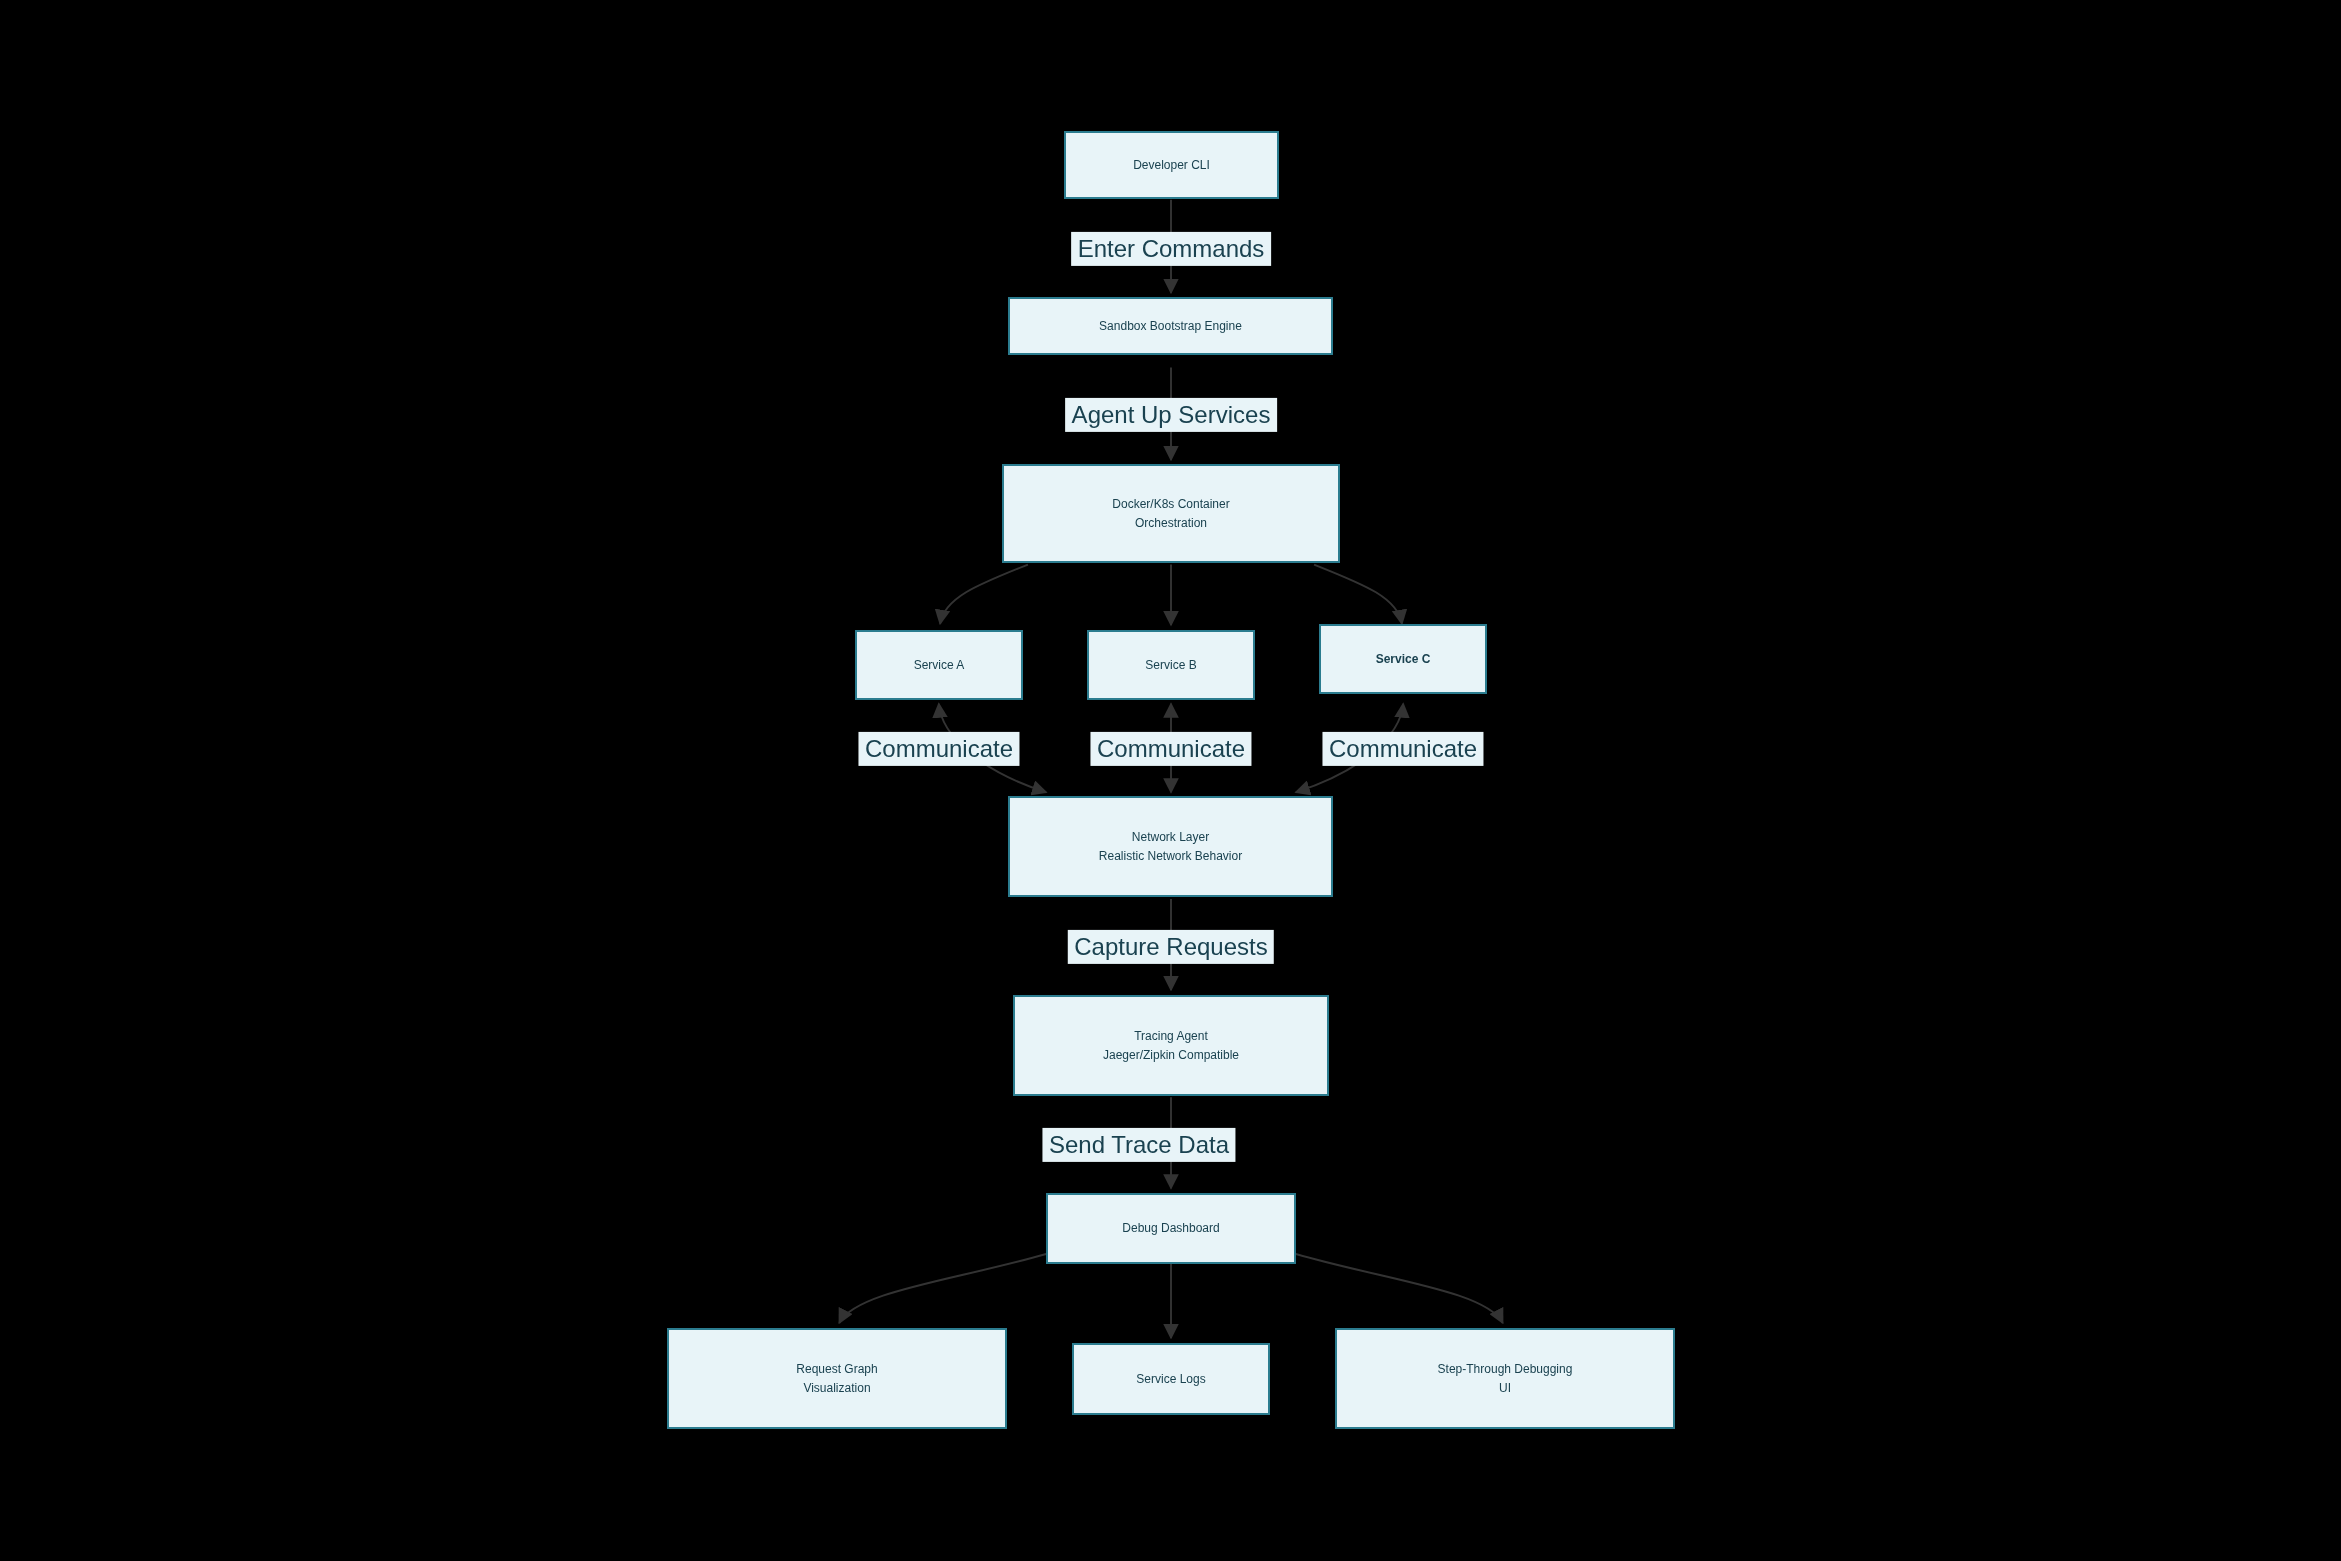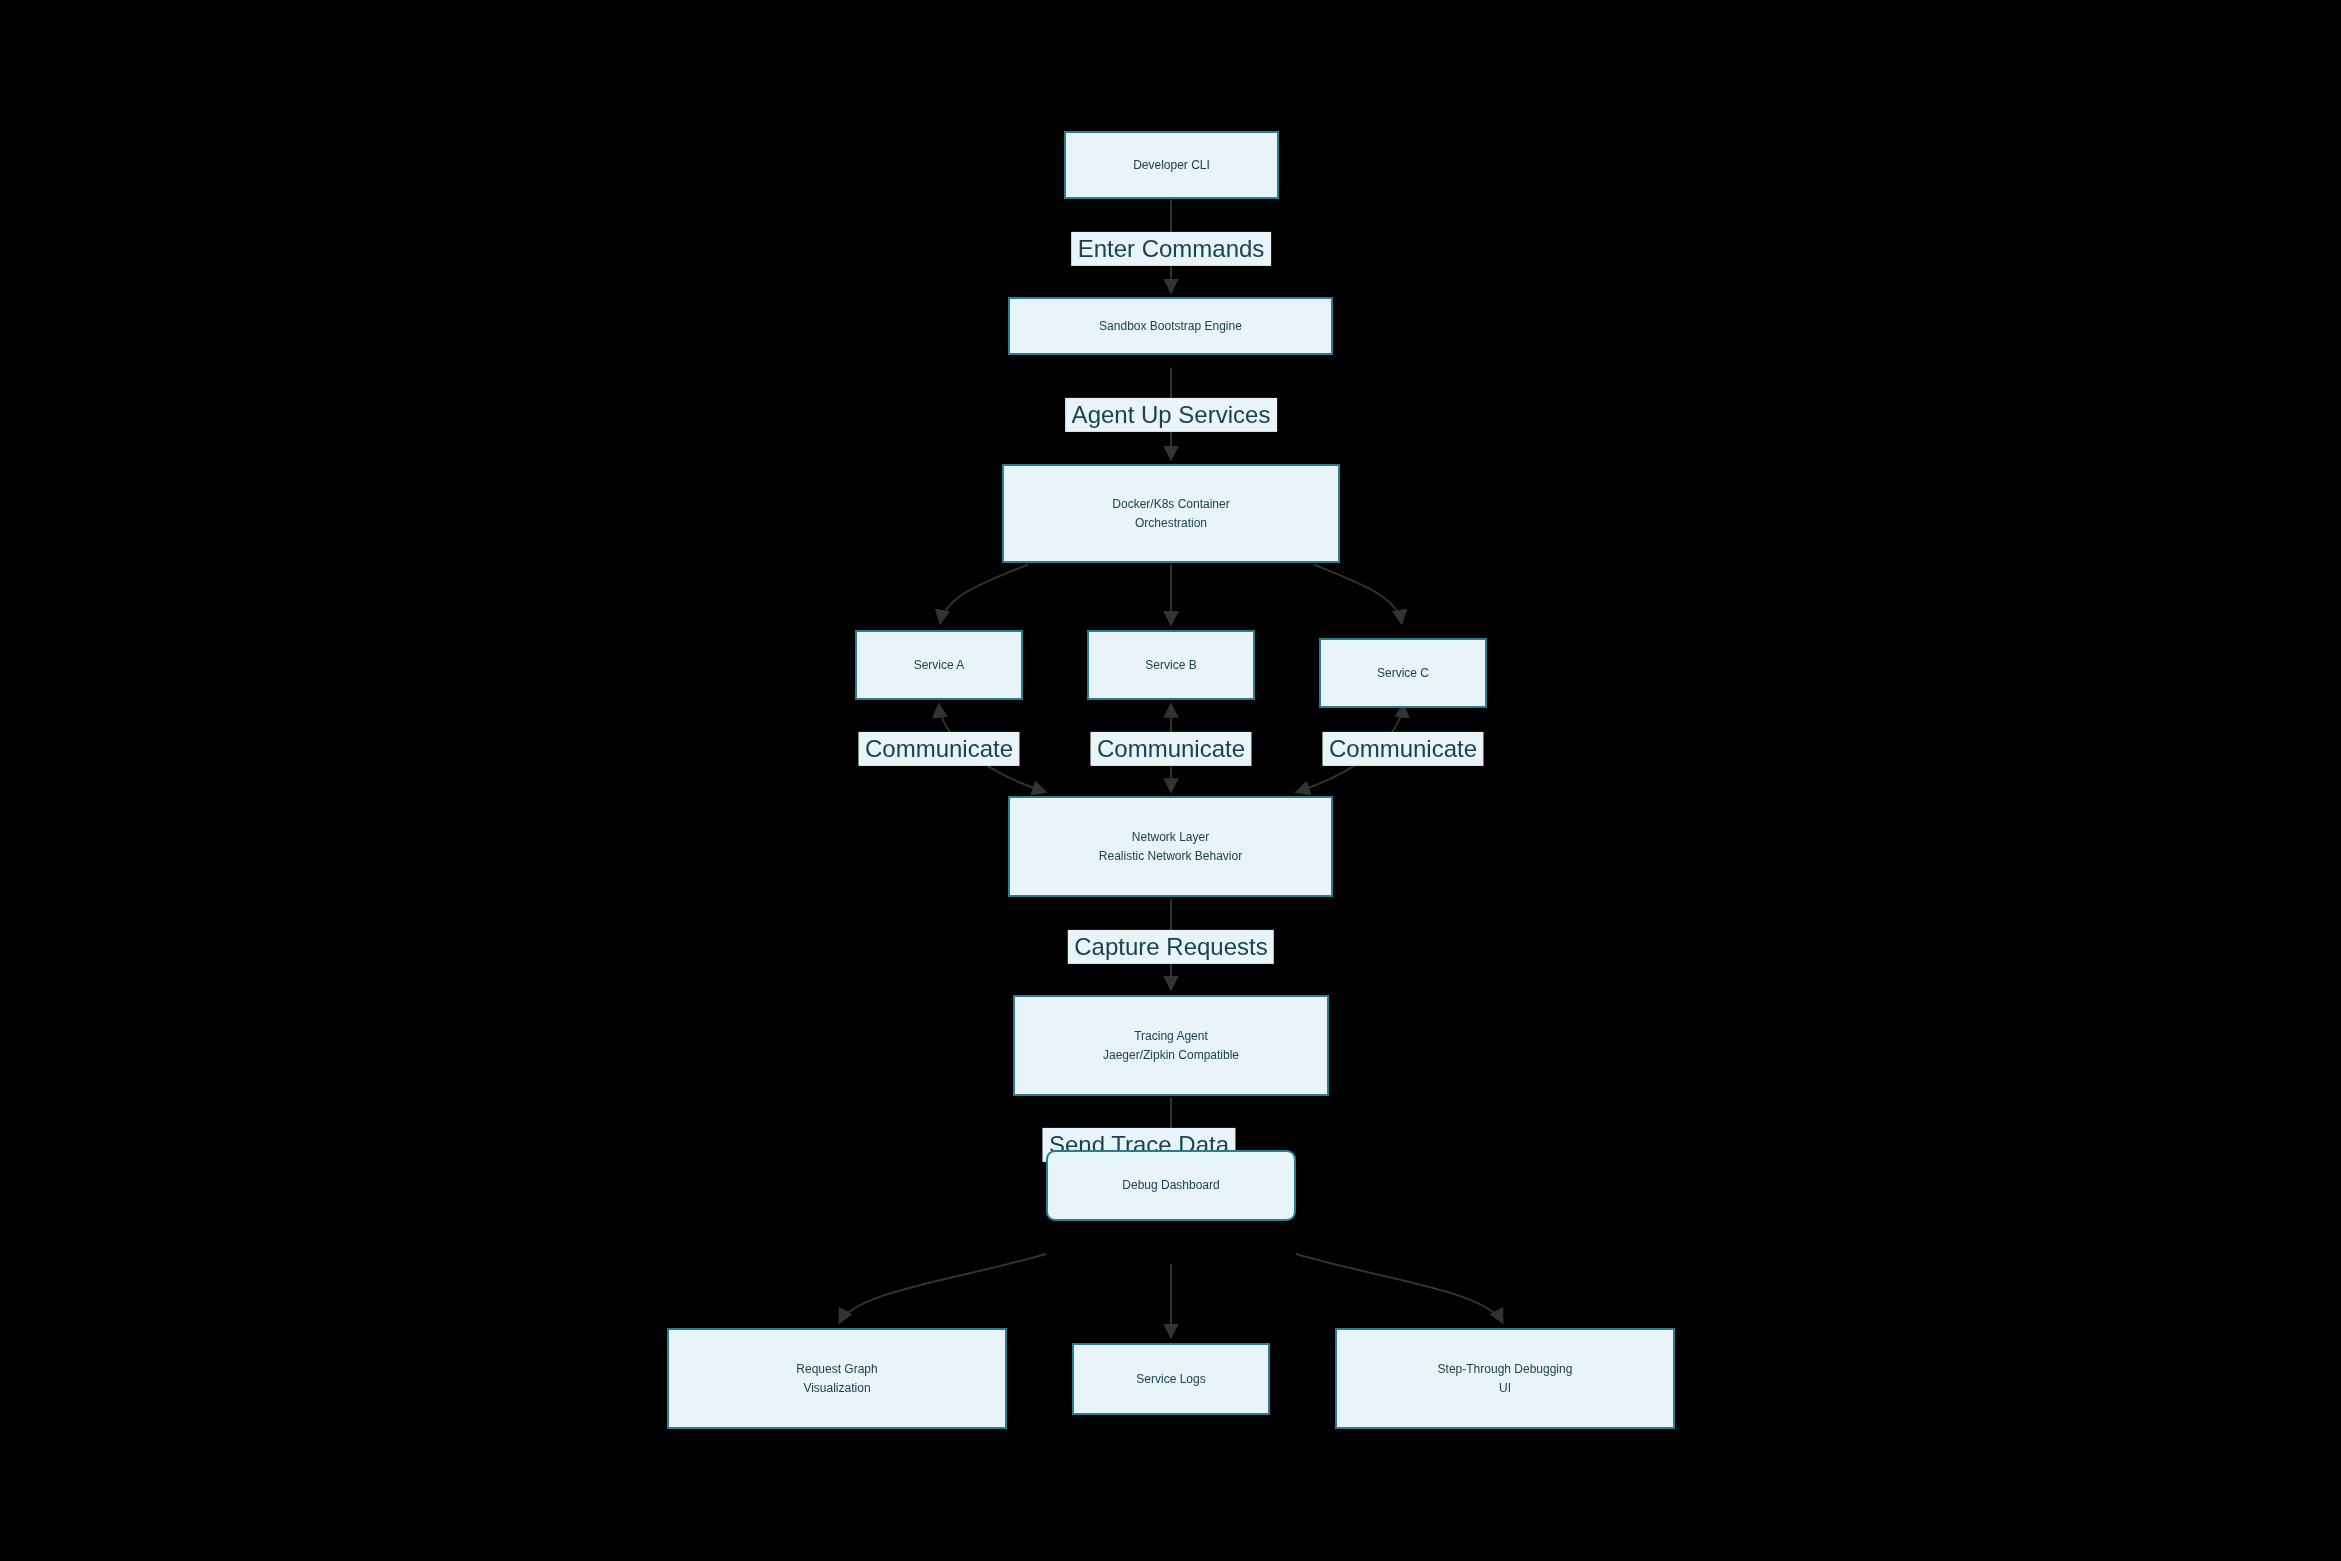--- a/index.html
+++ b/index.html
@@ -57,24 +57,24 @@
     padding: 3.3px 6.5px;
     white-space: nowrap;
     z-index: 2;
   }
   
   #n-developer-cli  { left: 1064px; top: 131px;  width: 215px; height: 68px; }
   #n-sandbox        { left: 1008px; top: 297px;  width: 325px; height: 58px; }
   #n-docker         { left: 1002px; top: 464px;  width: 338px; height: 99px; }
   #n-service-a      { left: 855px; top: 630px;  width: 168px; height: 70px; }
   #n-service-b      { left: 1087px; top: 630px;  width: 168px; height: 70px; }
-  #n-service-c      { left: 1319px; top: 638px;  width: 168px; height: 70px; }
+  #n-service-c      { left: 1319px; top: 624px;  width: 168px; height: 70px; font-weight: bold; }
   #n-network        { left: 1008px; top: 796px; width: 325px; height: 101px; }
   #n-tracing        { left: 1013px; top: 995px; width: 316px; height: 101px; }
-  #n-dashboard      { left: 1046px; top: 1150px; width: 250px; height: 71px; border-radius: 9px; }
+  #n-dashboard      { left: 1046px; top: 1193px; width: 250px; height: 71px; }
   #n-request-graph  { left: 667px; top: 1328px; width: 340px; height: 101px; }
   #n-service-logs   { left: 1072px; top: 1343px; width: 198px; height: 72px; }
   #n-step-debugging { left: 1335px; top: 1328px; width: 340px; height: 101px; }
   
   #l-enter-commands   { left: 1171px; top: 249px; }
   #l-spin-up          { left: 1171px; top: 415px; }
   #l-communicate-a    { left: 939px; top: 749px; }
   #l-communicate-b    { left: 1171px; top: 749px; }
   #l-communicate-c    { left: 1403px; top: 749px; }
   #l-capture-requests { left: 1171px; top: 947px; }

